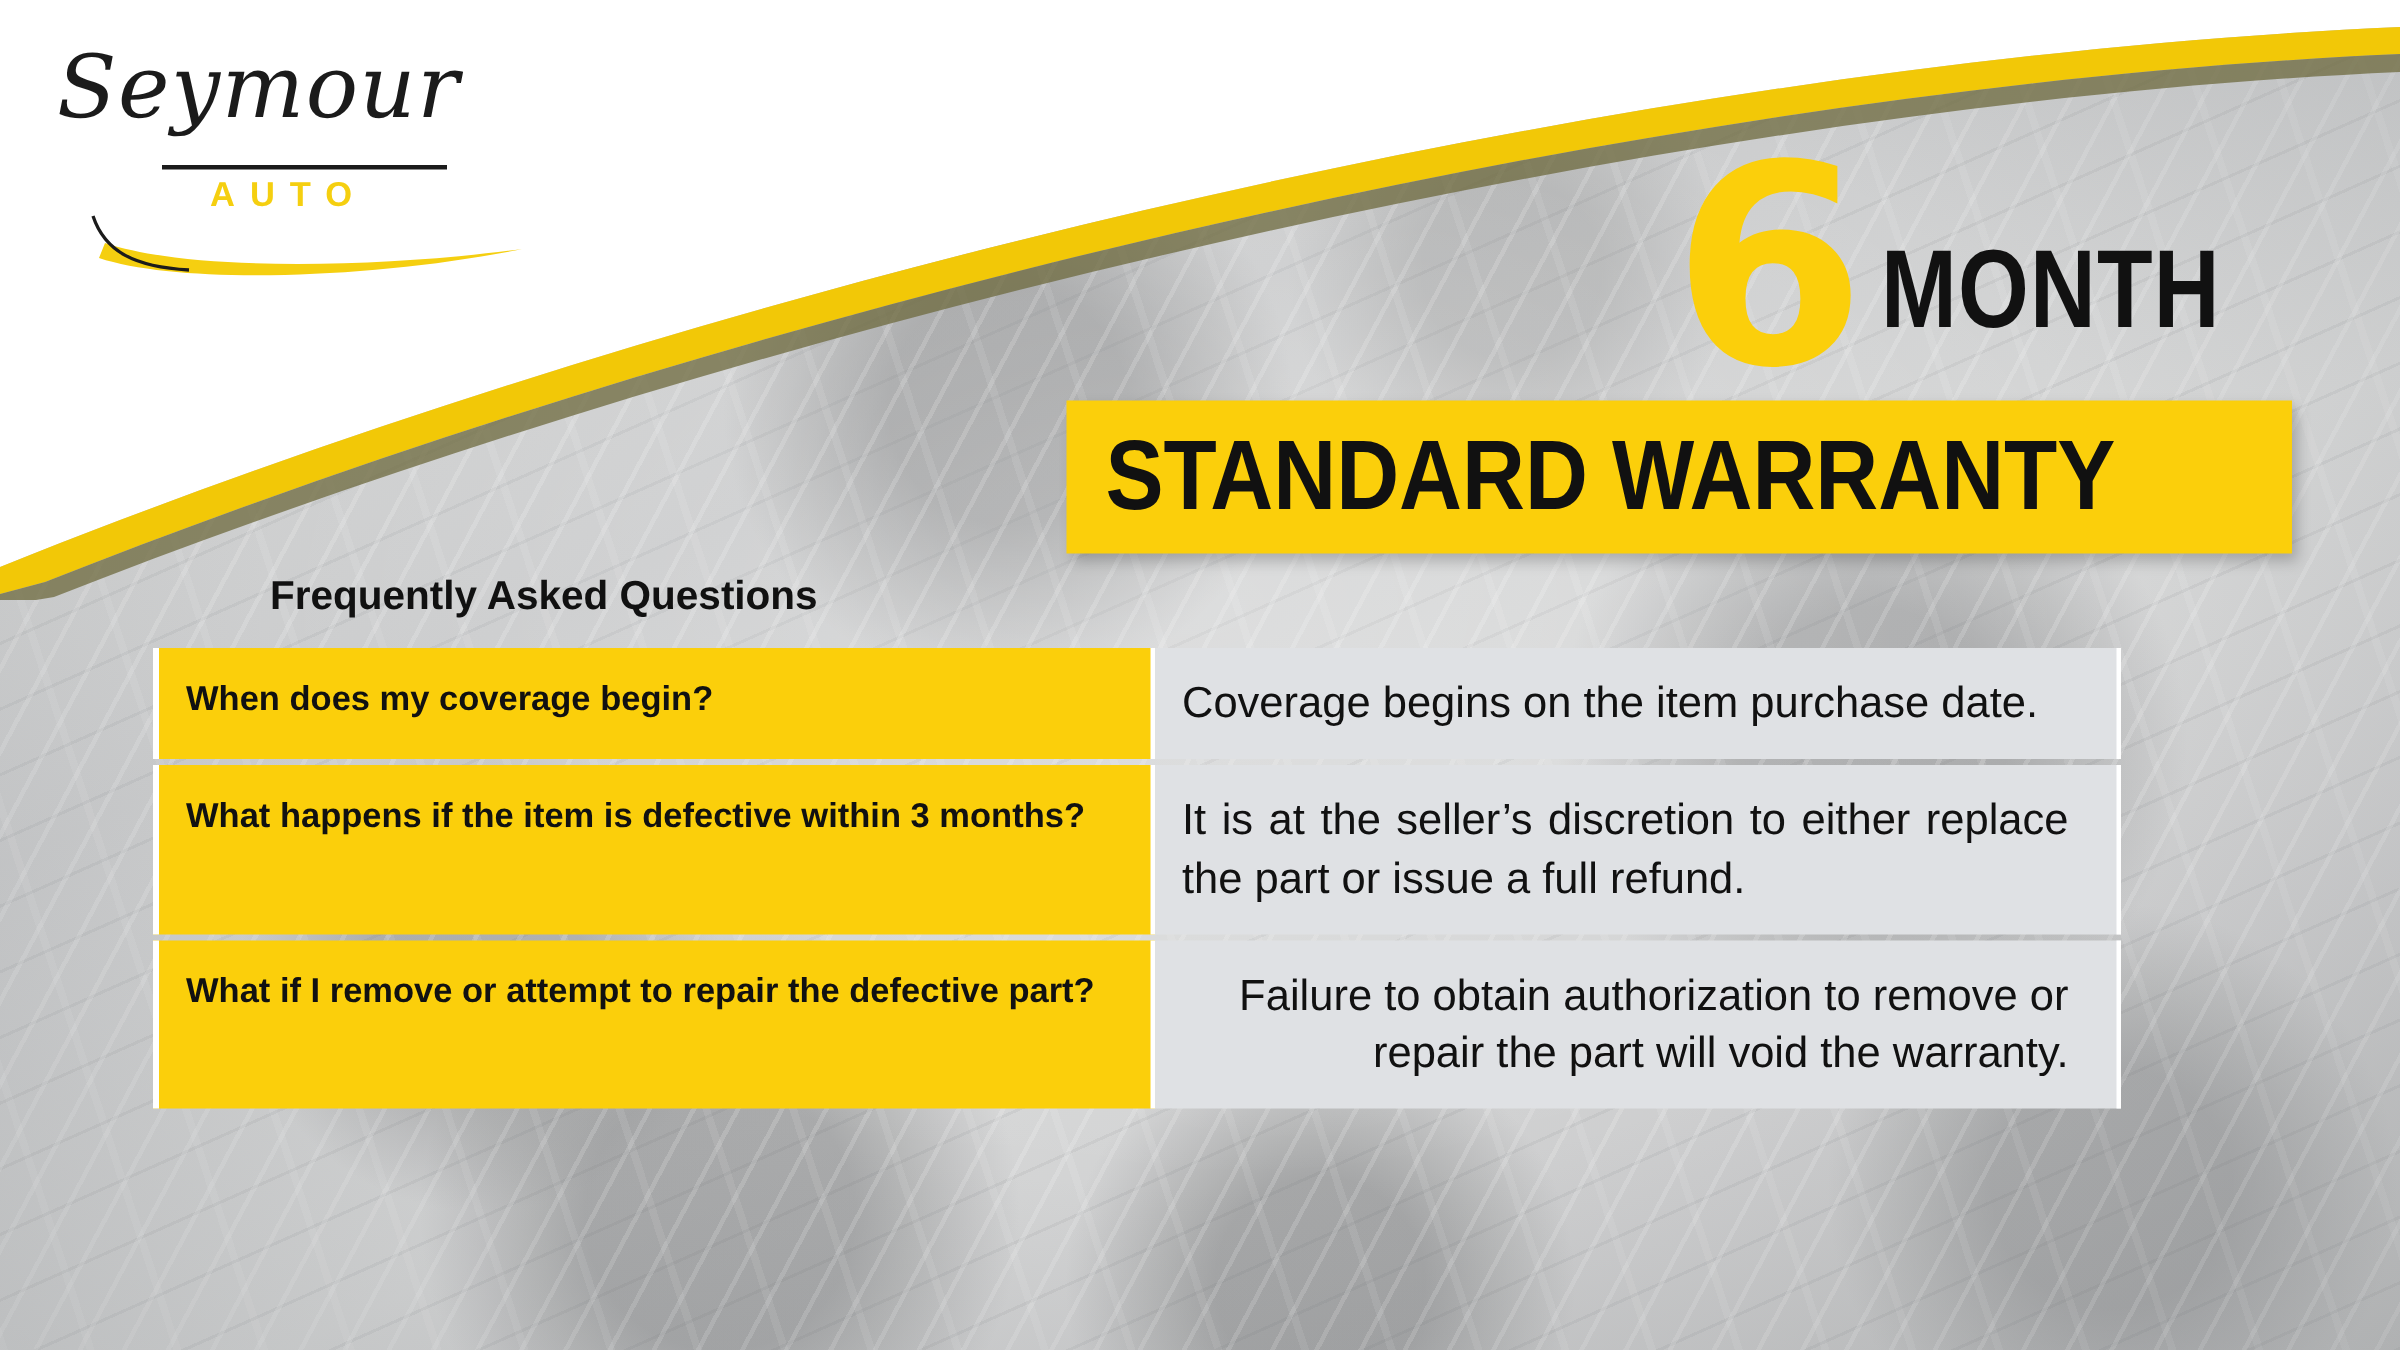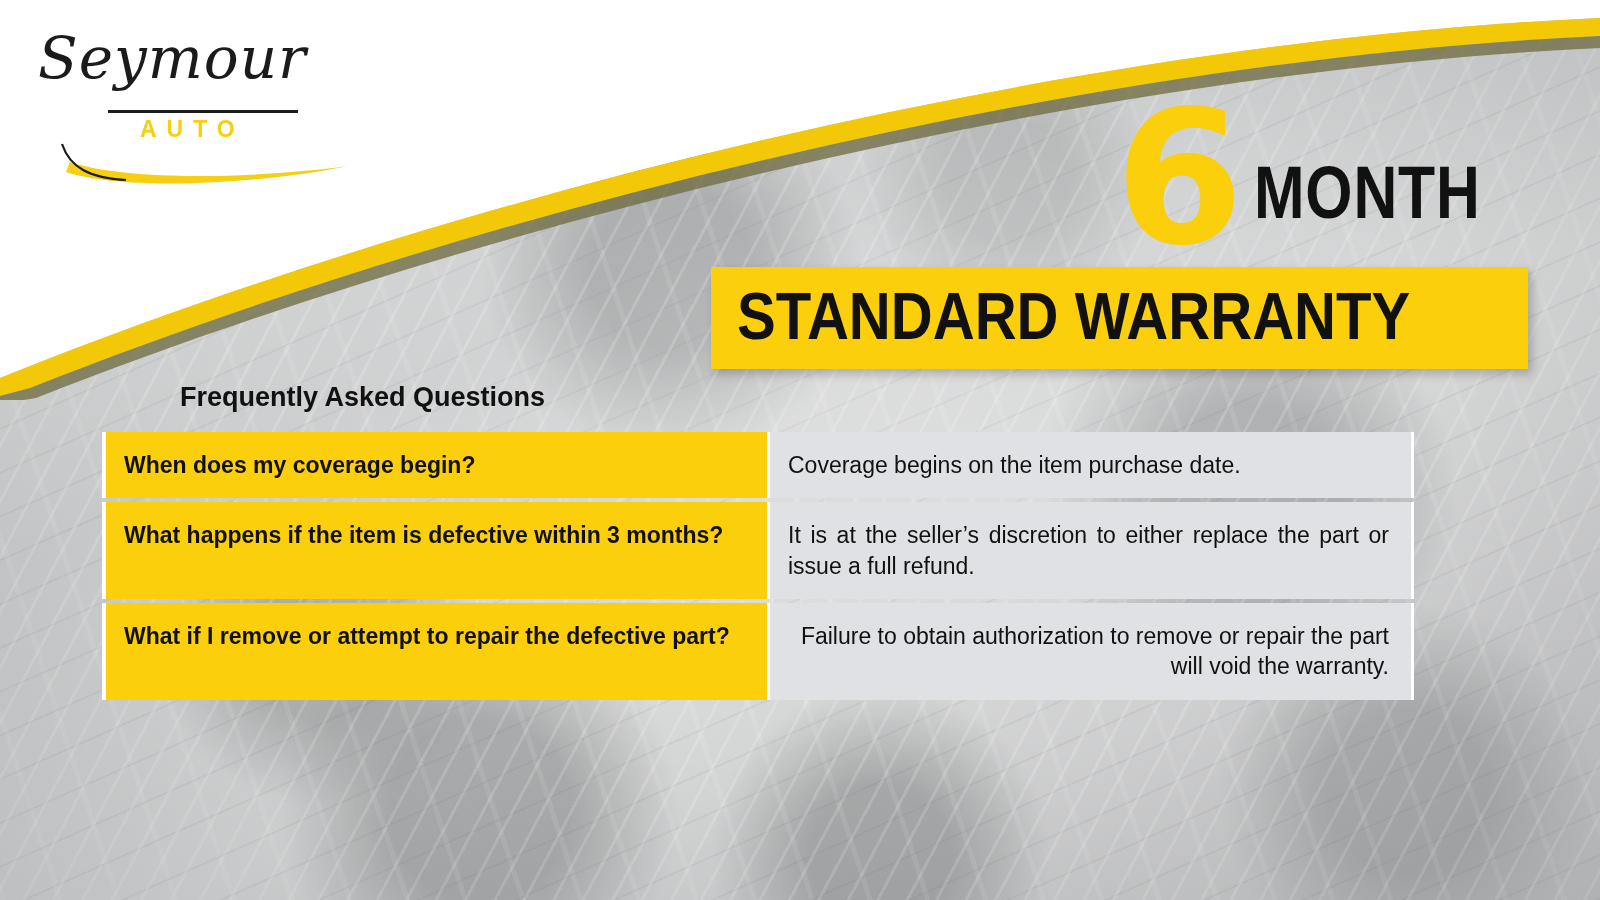--- a/index.html
+++ b/index.html
@@ -187,23 +187,23 @@
     font-weight: bold;
     font-size: 23px;
     line-height: 1.32;
     color: #111111;
     vertical-align: top;
     border-left: 4px solid #ffffff;
     border-right: 3px solid #ffffff;
   }
   .faq-a {
     background: #dfe1e4;
-    padding: 18px 22px 18px 18px;
-    font-family: "Liberation Sans", sans-serif;
-    font-size: 23px;
+    padding: 18px 32px 18px 18px;
+    font-family: "Liberation Sans", sans-serif;
+    font-size: 29px;
     line-height: 1.32;
     color: #111111;
     vertical-align: top;
     text-align: justify;
     text-justify: inter-word;
     border-right: 3px solid #ffffff;
   }
   .faq-a-last {
     text-align: right;
   }

